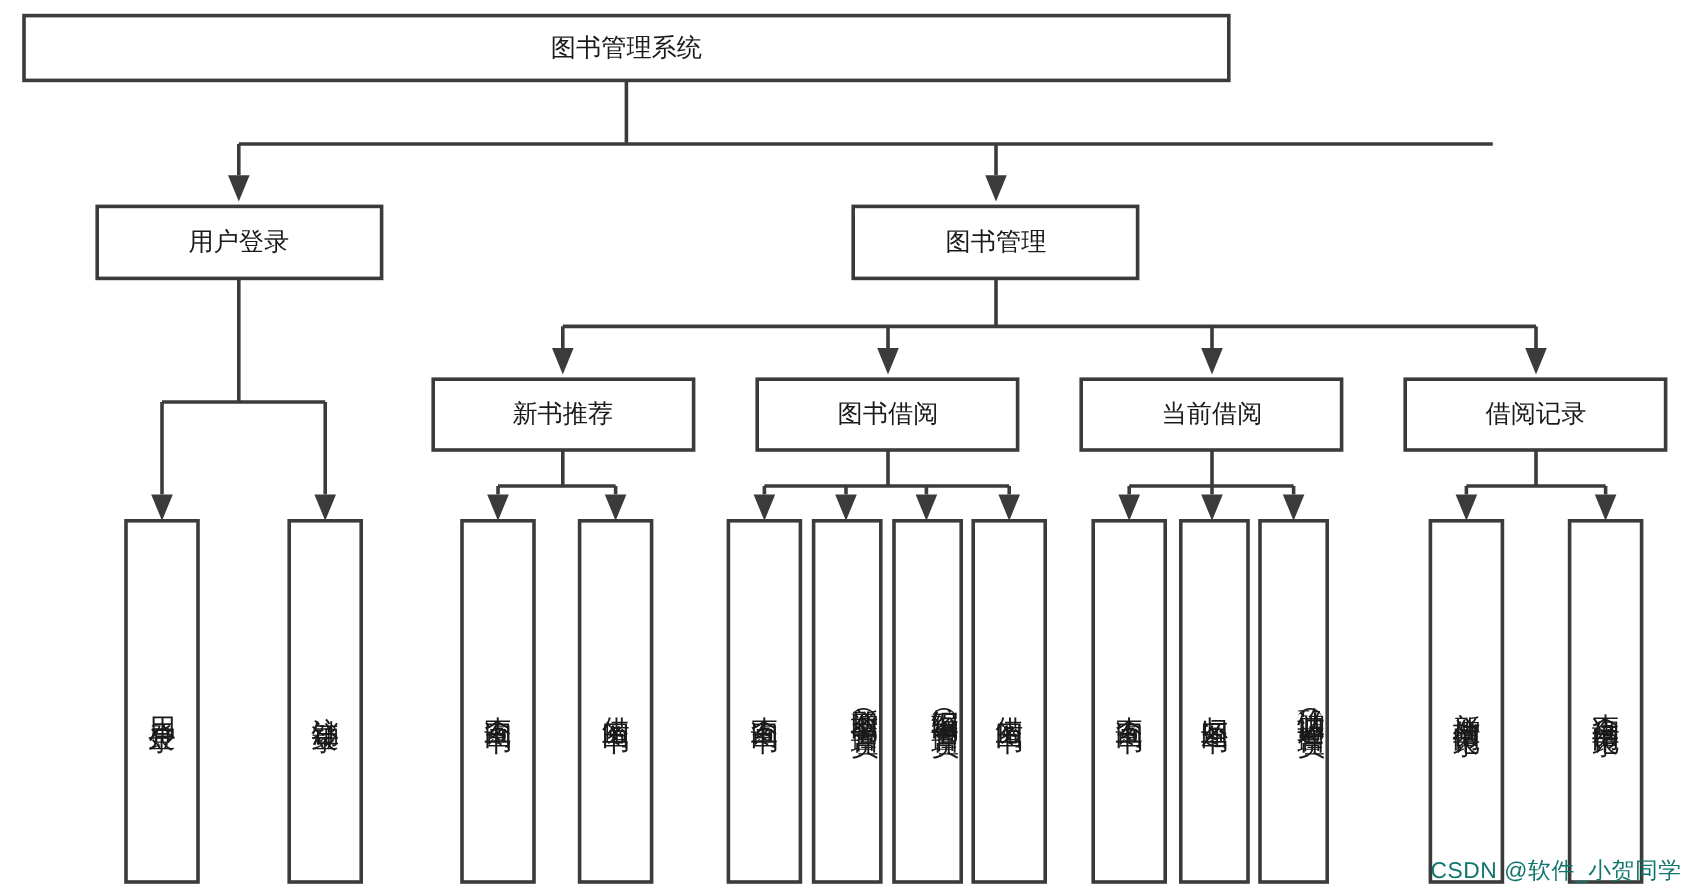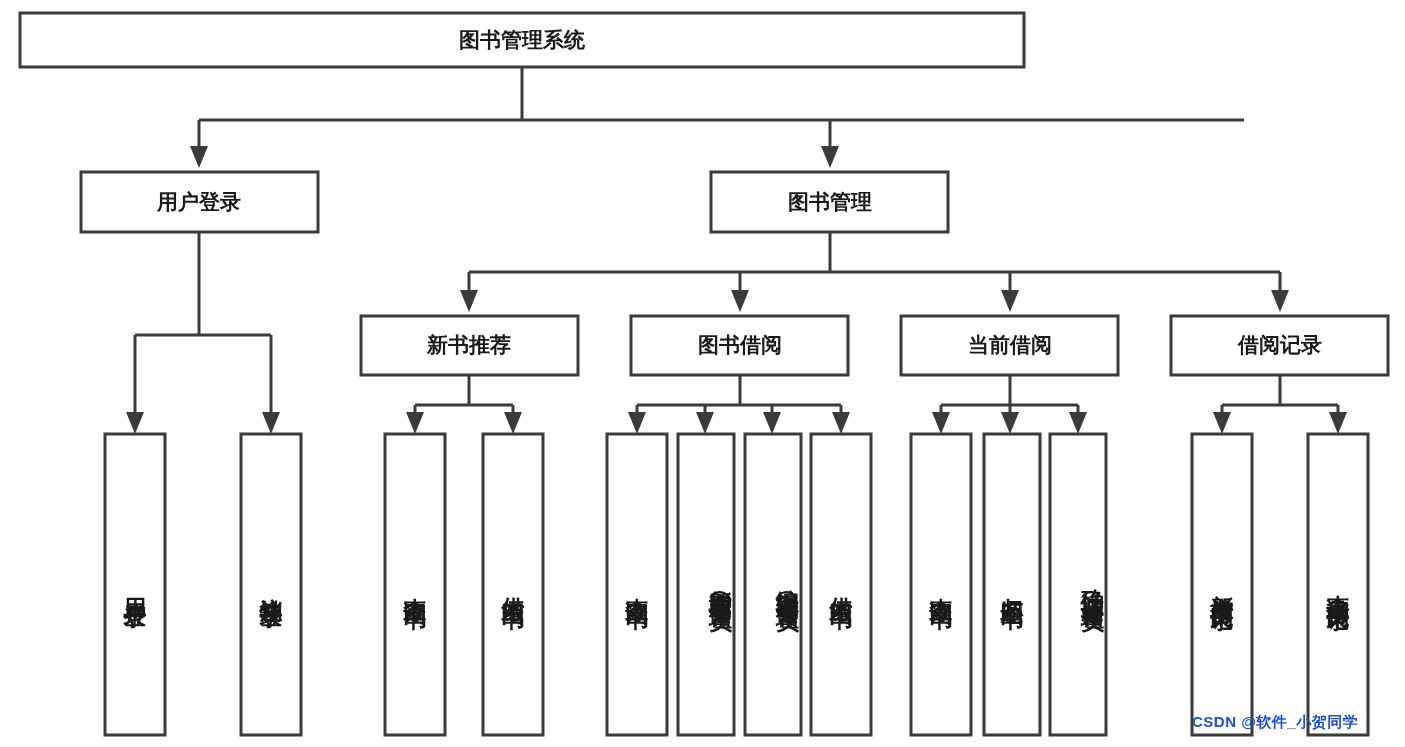--- a/index.html
+++ b/index.html
@@ -11,21 +11,20 @@
     width: 1405px;
     height: 747px;
     font-family: "Liberation Sans", "DejaVu Sans", sans-serif;
     overflow: hidden;
   }
   #diagram-root {
     position: relative;
     width: 1262px;
     height: 747px;
     background: #ffffff;
-    font-weight: bold;
   }
   svg.tree-canvas {
     position: absolute;
     left: 0;
     top: 0;
     width: 1405px;
     height: 747px;
   }
   .node-box {
     fill: #ffffff;
@@ -60,22 +59,22 @@
     font-size: 23px;
     line-height: 1.18;
     letter-spacing: 3px;
     color: #1a1a1a;
     white-space: nowrap;
     pointer-events: none;
   }
   .watermark {
     position: absolute;
     font-family: "Liberation Sans", "DejaVu Sans", sans-serif;
-    font-size: 15px;
-    color: #1d4ed8;
+    font-size: 19px;
+    color: #0f766e;
     white-space: nowrap;
     letter-spacing: 0.5px;
   }
 </style>
 </head>
 <body>
 
 <div id="diagram-root">
 
   <svg class="tree-canvas" viewBox="0 0 1405 747" xmlns="http://www.w3.org/2000/svg">

